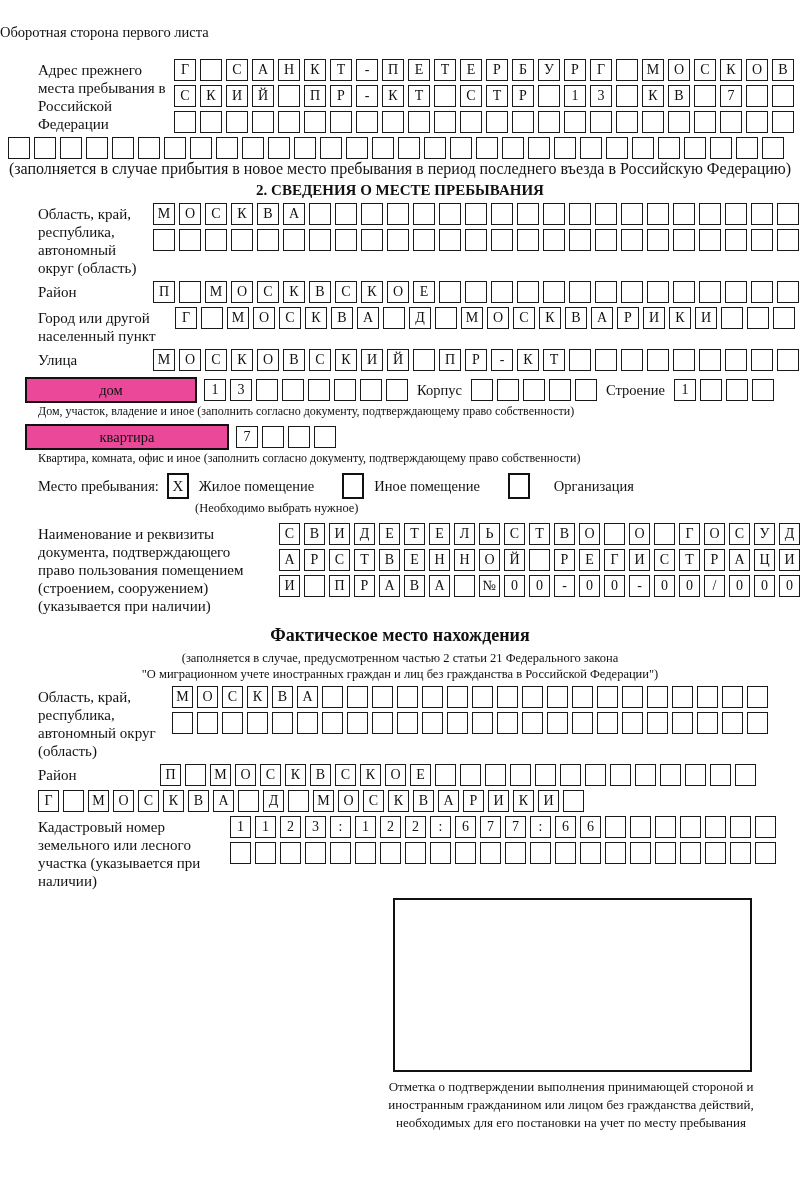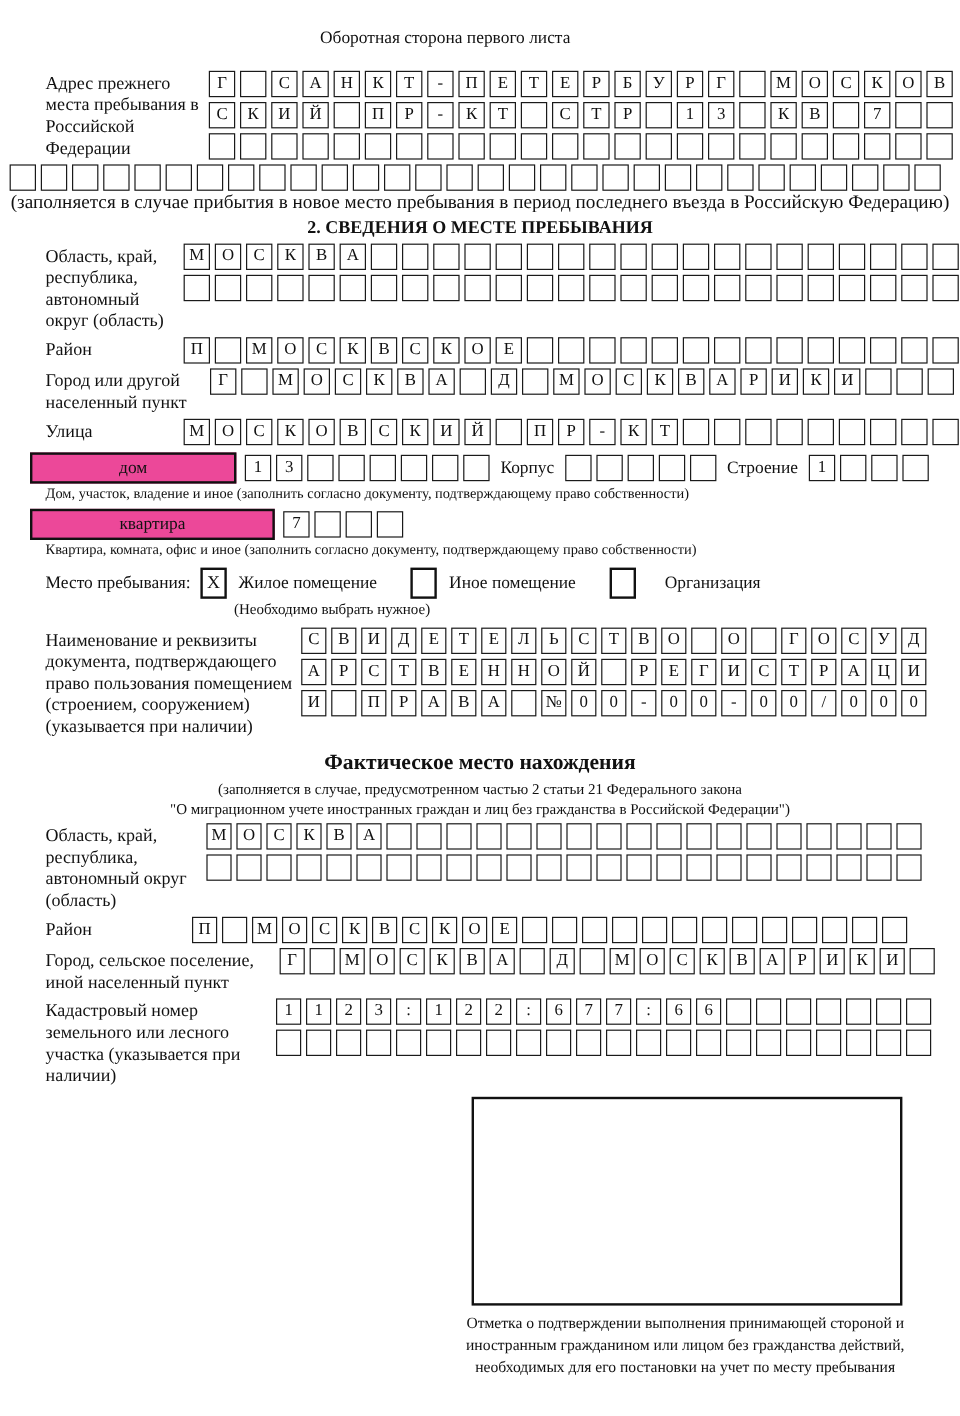--- a/index.html
+++ b/index.html
@@ -1,20 +1,20 @@
 <!DOCTYPE html>
 <html><head>
 <meta charset="utf-8">
 <style>
   html,body{margin:0;padding:0;background:#ffffff;}
   .page{
     width:800px;height:1180px;background:#ffffff;color:#111;
     font-family:"Liberation Serif",serif;overflow:hidden;box-sizing:border-box;
   }
-  .page-title{text-align:center;padding:24px 58px 0 0;font-size:14.5px;}
+  .page-title{text-align:left;padding:24px 58px 0 0;font-size:14.5px;}
   .field{display:flex;align-items:flex-start;margin:4px 8px 0 38px;}
   .f-label{font-size:15px;line-height:18px;flex-shrink:0;padding-top:2px;}
   .lw136{width:136px}.lw115{width:115px}.lw137{width:137px}.lw213{width:213px}
   .lw134{width:134px}.lw122{width:122px}.lw195{width:195px}.lw192{width:192px}
   .rows{display:flex;flex-direction:column;gap:4px;}
   .cells{display:flex;gap:4px;}
   .cells .cell{
     width:22px;height:22px;border:1.5px solid #1a1a1a;box-sizing:border-box;
     display:flex;align-items:center;justify-content:center;
     font-size:14px;line-height:20px;background:#fff;flex-shrink:0;
@@ -368,21 +368,21 @@
     <span class="chk-label">Место пребывания:</span>
     <span class="checkbox">X</span>
     <span class="opt-label">Жилое помещение</span>
     <span class="checkbox"></span>
     <span class="opt-label">Иное помещение</span>
     <span class="checkbox" style="margin-right:24px;"></span>
     <span class="opt-label">Организация</span>
   </div>
   <div class="choose-note">(Необходимо выбрать нужное)</div>
 
-  <div class="field" style="margin-top:7px;">
+  <div class="field" style="margin-top:7px;gap:28px;">
     <div class="f-label lw213">Наименование и реквизиты документа, подтверждающего право пользования помещением (строением, сооружением) (указывается при наличии)</div>
     <div class="rows">
       <div class="cells cells-sm">
           <span class="cell">С</span>
           <span class="cell">В</span>
           <span class="cell">И</span>
           <span class="cell">Д</span>
           <span class="cell">Е</span>
           <span class="cell">Т</span>
           <span class="cell">Е</span>
@@ -536,21 +536,20 @@
         <span class="cell"></span>
         <span class="cell"></span>
         <span class="cell"></span>
         <span class="cell"></span>
         <span class="cell"></span>
         <span class="cell"></span>
       </div>
   </div>
 
   <div class="field">
-    <div class="f-label lw195">Город, сельское поселение, иной населенный пункт</div>
     <div class="cells cells-sm">
         <span class="cell">Г</span>
         <span class="cell"></span>
         <span class="cell">М</span>
         <span class="cell">О</span>
         <span class="cell">С</span>
         <span class="cell">К</span>
         <span class="cell">В</span>
         <span class="cell">А</span>
         <span class="cell"></span>

